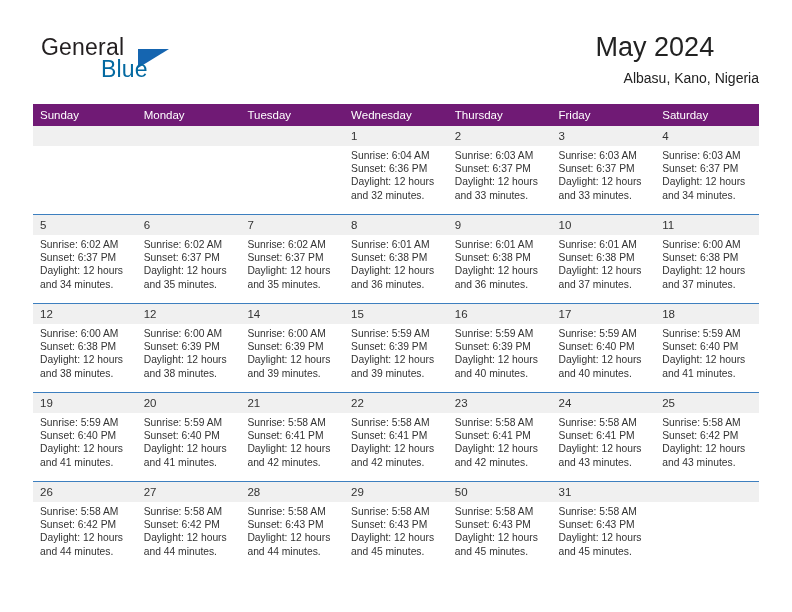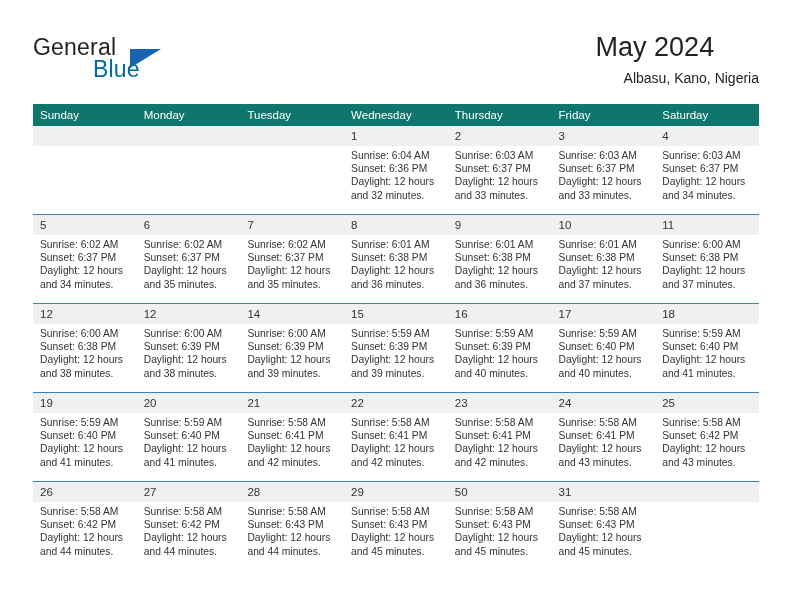--- a/index.html
+++ b/index.html
@@ -24,21 +24,21 @@
   
   .header {
     position: absolute;
     left: 33px;
     top: 30px;
     right: 33px;
     height: 68px;
   }
   .brand {
     position: absolute;
-    left: 0;
+    left: 8px;
     top: 4px;
     width: 240px;
     height: 62px;
   }
   .brand-general {
     position: absolute;
     left: 0;
     top: 0;
     font-size: 23px;
     color: #231f20;
@@ -90,21 +90,21 @@
     position: absolute;
     left: 33px;
     top: 104px;
     width: 726px;
     border-collapse: collapse;
     table-layout: fixed;
   }
   .calendar col { width: 103.71px; }
 
   thead th {
-    background: #0f766e;
+    background: #701a75;
     color: #ffffff;
     font-size: 11.5px;
     font-weight: normal;
     text-align: left;
     padding: 5px 0 5px 7px;
     height: 10px;
     border: none;
     white-space: nowrap;
   }
 

